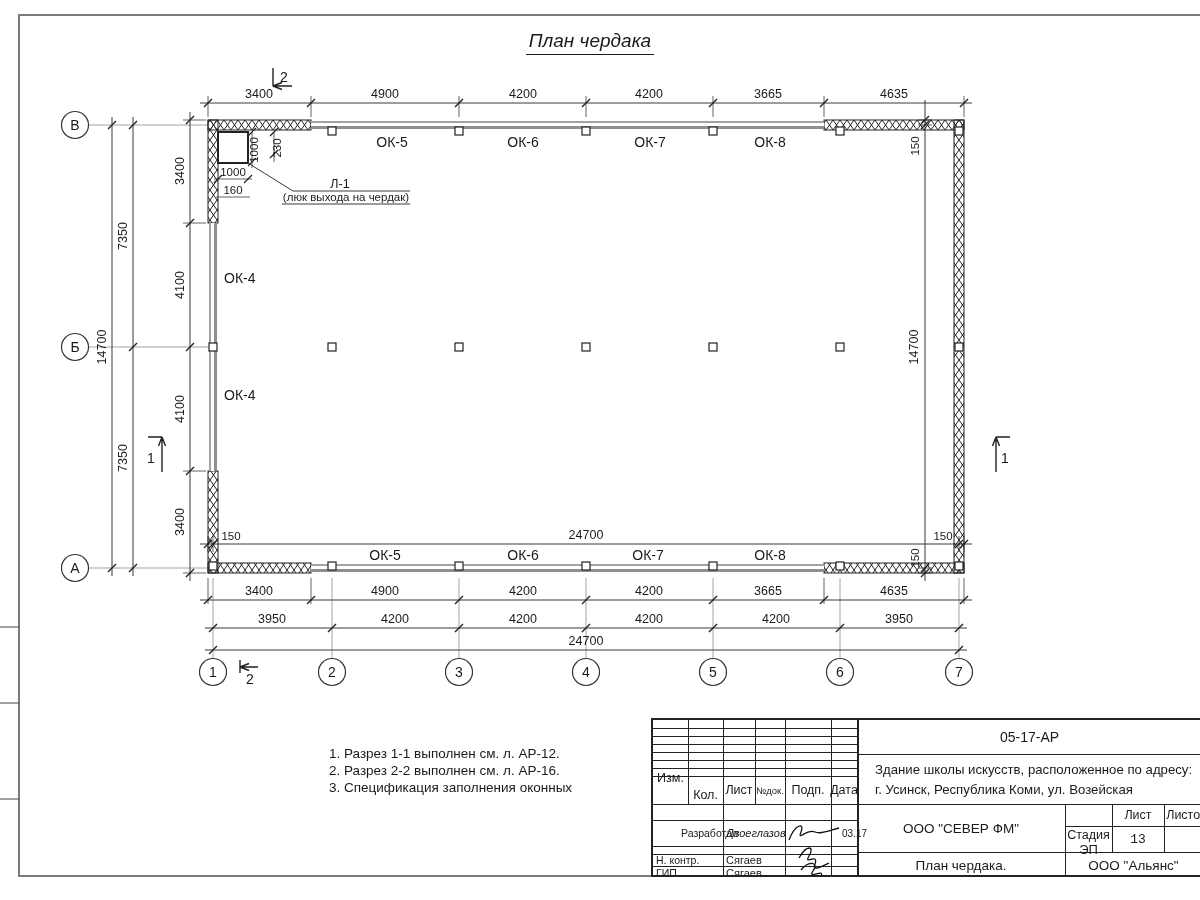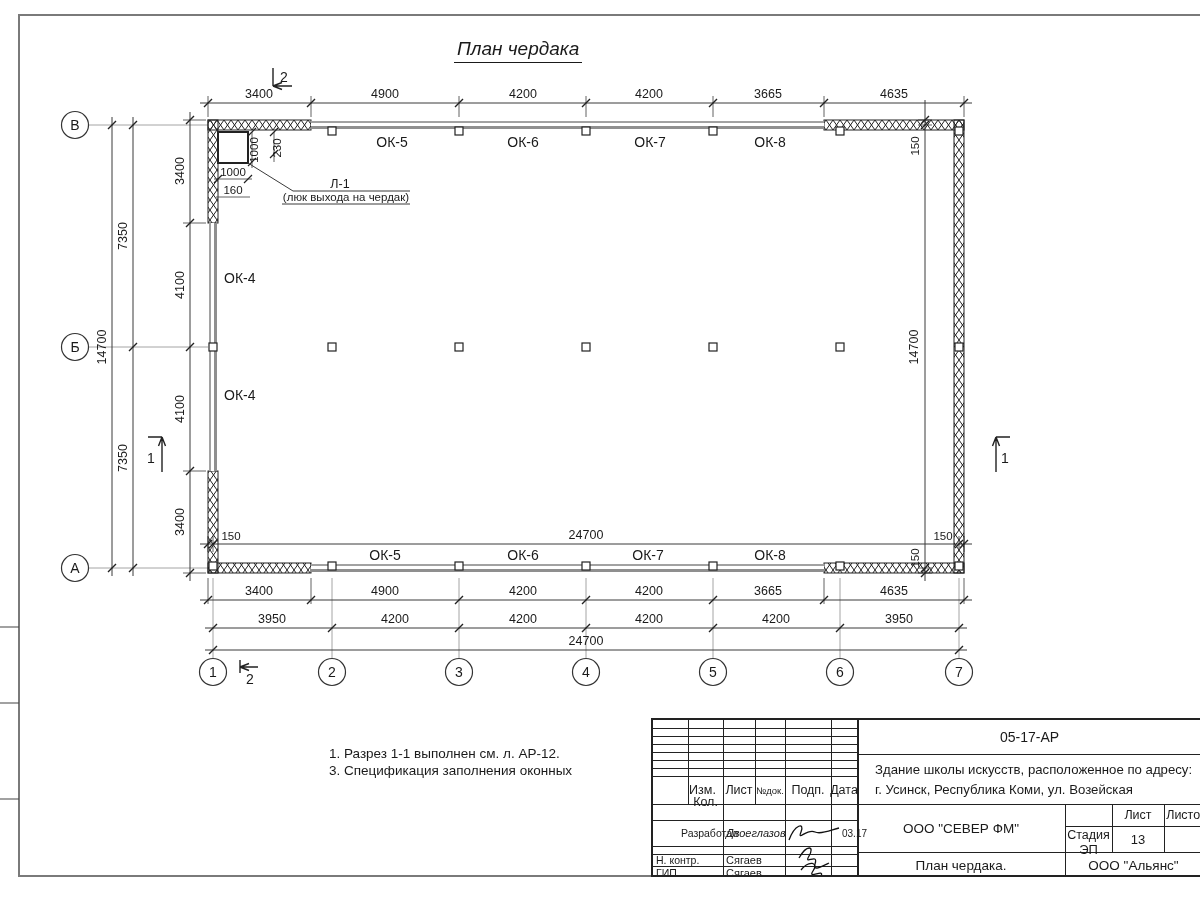--- a/index.html
+++ b/index.html
@@ -7,21 +7,21 @@
          font-family:"Liberation Sans",sans-serif;color:#1a1a1a;overflow:hidden;}
   .sheet svg{position:absolute;left:0;top:0;}
   svg text{font-family:"Liberation Sans",sans-serif;fill:#1a1a1a;}
   .dim{font-size:12.5px;}
   .sm{font-size:11.5px;}
   .win{font-size:14px;}
   .axl{font-size:14px;}
   .sec{font-size:14px;}
   .mid{text-anchor:middle;}
   
-  .sheet-title{position:absolute;left:454px;top:30px;width:240px;margin-top:8px;}
+  .sheet-title{position:absolute;left:470px;top:30px;width:240px;text-align:center;}
   .sheet-title span{display:inline-block;font-style:italic;font-size:19px;
       border-bottom:1.5px solid #1a1a1a;padding:0 3px 2px 3px;}
   
   .notes{position:absolute;left:329px;top:745px;font-size:13.5px;line-height:17px;}
   .notes .indent{padding-left:14px;}
   
   .tb{position:absolute;left:651px;top:718px;width:549px;height:159px;
       border-top:2px solid #222;border-left:2px solid #222;border-bottom:2px solid #222;
       box-sizing:border-box;overflow:hidden;}
   .tb .vl,.tb .hl{position:absolute;background:#222;}
@@ -225,20 +225,21 @@
   <text class="sec mid" x="151" y="463">1</text>
   <text class="sec mid" x="1005" y="463">1</text>
 </svg>
 
 <div class="sheet-title">
   <span>План чердака</span>
 </div>
 
 <div class="notes">
   <div>1. Разрез 1-1 выполнен см. л. АР-12.</div>
+  <div>2. Разрез 2-2 выполнен см. л. АР-16.</div>
   <div>3. Спецификация заполнения оконных</div>
 </div>
 
 <div class="tb">
 
   <div class="vl" style="left:35px;top:0;height:84px;"></div>
   <div class="vl" style="left:70px;top:0;height:159px;"></div>
   <div class="vl" style="left:102px;top:0;height:84px;"></div>
   <div class="vl" style="left:132px;top:0;height:159px;"></div>
   <div class="vl" style="left:178px;top:0;height:159px;"></div>
@@ -258,22 +259,22 @@
   <div class="hl" style="left:0;top:100px;width:204px;"></div>
   <div class="hl" style="left:0;top:126px;width:204px;"></div>
   <div class="hl" style="left:0;top:134px;width:204px;"></div>
   <div class="hl" style="left:0;top:146px;width:204px;"></div>
 
   <div class="hl" style="left:204px;top:34px;width:345px;"></div>
   <div class="hl" style="left:204px;top:84px;width:345px;"></div>
   <div class="hl" style="left:204px;top:132px;width:345px;"></div>
   <div class="hl" style="left:412px;top:106px;width:137px;"></div>
 
-  <div class="cell" style="left:0;top:56px;width:35px;height:28px;margin-left:32px;">Изм.</div>
-  <div class="cell" style="left:35px;top:68px;width:35px;height:28px;">Кол.</div>
+  <div class="cell" style="left:0;top:44px;width:35px;height:28px;">Изм.</div>
+  <div class="cell" style="left:35px;top:61px;width:35px;height:28px;">Кол.</div>
   <div class="cell" style="left:70px;top:56px;width:32px;height:28px;">Лист</div>
   <div class="cell" style="left:102px;top:56px;width:30px;height:28px;font-size:9.5px;">№док.</div>
   <div class="cell" style="left:132px;top:56px;width:46px;height:28px;">Подп.</div>
   <div class="cell" style="left:178px;top:56px;width:26px;height:28px;">Дата</div>
 
   <div class="cell left" style="left:3px;top:100px;width:66px;height:26px;font-size:10.5px;margin-left:25px;">Разработал</div>
   <div class="cell left" style="left:73px;top:100px;width:58px;height:26px;font-size:11px;font-style:italic;">Двоеглазов</div>
   <div class="cell" style="left:178px;top:100px;width:47px;height:26px;font-size:10px;">03.17</div>
   <div class="cell left" style="left:3px;top:134px;width:66px;height:12px;font-size:10.5px;">Н. контр.</div>
   <div class="cell left" style="left:73px;top:134px;width:58px;height:12px;font-size:11px;">Сягаев</div>
@@ -291,18 +292,18 @@
   <div class="cell" style="left:204px;top:0;width:345px;height:34px;font-size:14px;">05-17-АР</div>
   <div style="position:absolute;left:222px;top:40px;width:327px;font-size:13.2px;line-height:20px;">
     <div>Здание школы искусств, расположенное по адресу:</div>
     <div>г. Усинск, Республика Коми, ул. Возейская</div>
   </div>
   <div class="cell" style="left:204px;top:84px;width:208px;height:48px;font-size:13.5px;">ООО "СЕВЕР ФМ"</div>
   <div class="cell" style="left:412px;top:84px;width:47px;height:22px;margin-top:20px;">Стадия</div>
   <div class="cell" style="left:459px;top:84px;width:52px;height:22px;">Лист</div>
   <div class="cell" style="left:511px;top:84px;width:45px;height:22px;">Листов</div>
   <div class="cell" style="left:412px;top:116px;width:47px;height:26px;font-size:13px;">ЭП</div>
-  <div class="cell" style="left:459px;top:106px;width:52px;height:26px;font-size:13px;">13</div>
+  <div class="cell" style="left:459px;top:106px;width:52px;height:26px;font-size:13px;font-family:Liberation Mono, monospace;">13</div>
   <div class="cell" style="left:204px;top:132px;width:208px;height:27px;font-size:13.5px;">План чердака.</div>
   <div class="cell" style="left:412px;top:132px;width:137px;height:27px;font-size:13.5px;">ООО "Альянс"</div>
 </div>
 
 </div>
 
 </body></html>

